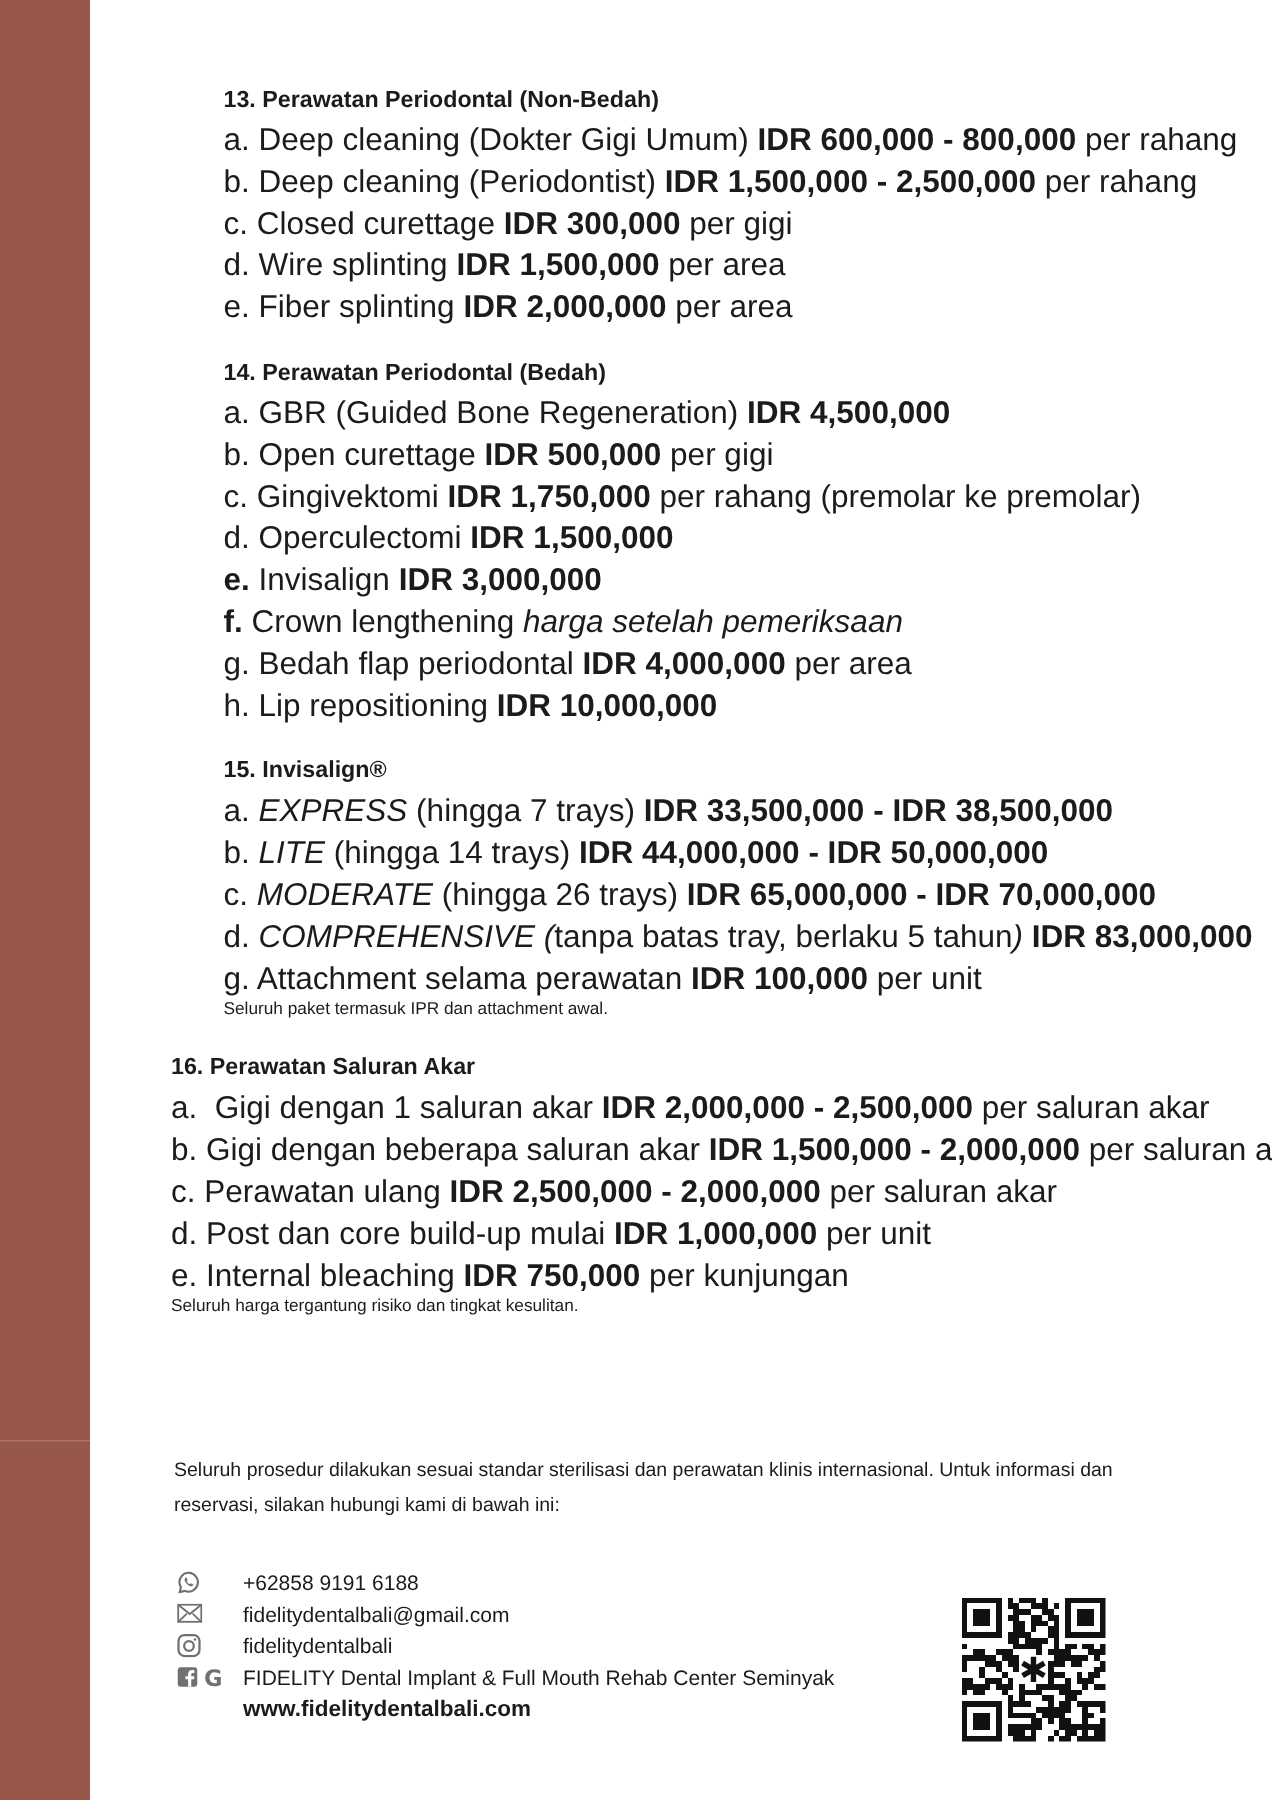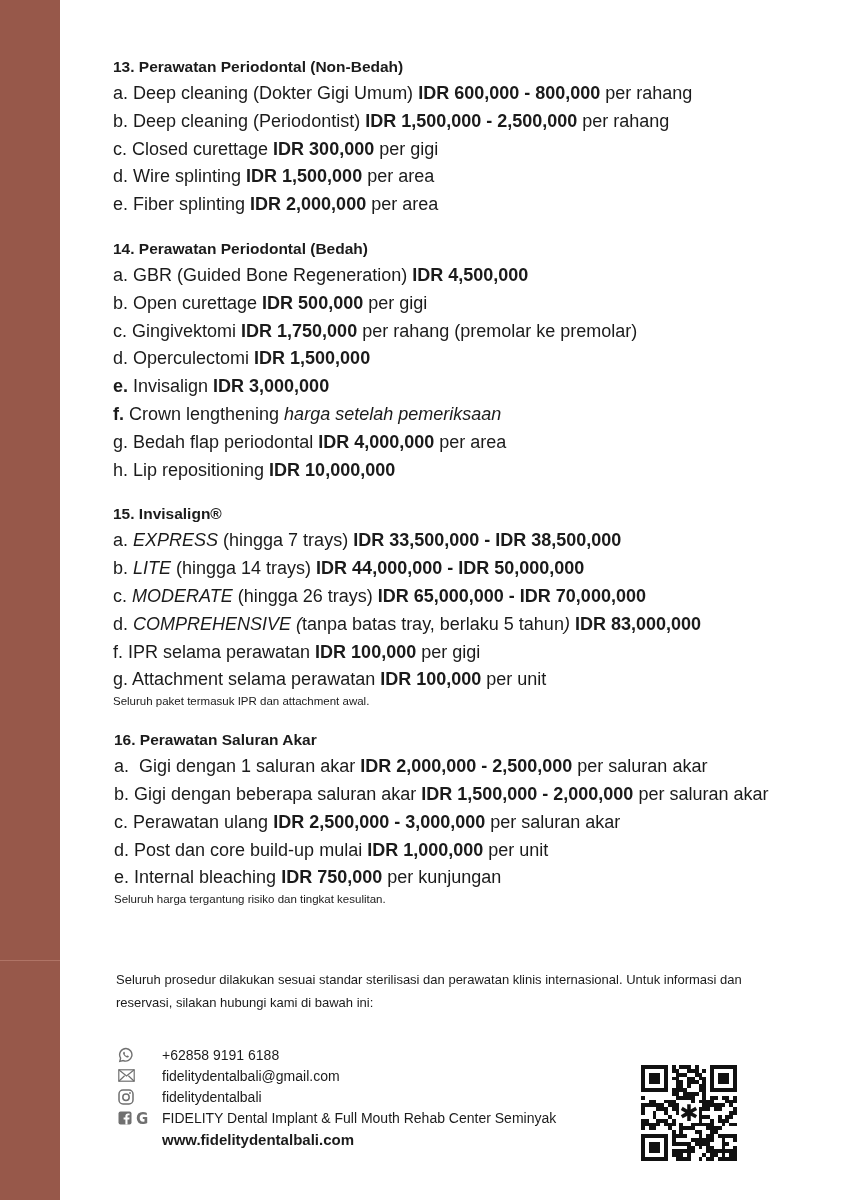--- a/index.html
+++ b/index.html
@@ -1,23 +1,23 @@
 <!DOCTYPE html>
 <html><head>
 <meta charset="utf-8">
 <style>
   html, body { margin:0; padding:0; }
   body { width:848px; height:1200px; background:#ffffff; position:relative; overflow:hidden;
          font-family:"Liberation Sans", "DejaVu Sans", sans-serif; color:#1b1b1b; }
   .sidebar { position:absolute; left:0; top:0; width:60px; height:1200px; background:#97584a; }
   .sidebar .rule { position:absolute; left:0; top:960px; width:60px; height:1px; background:#b07466; }
   .content { position:absolute; left:113px; top:56px; width:700px; }
-  .section { margin-bottom:19px; }
+  .section { margin-bottom:19px;margin-left:36px; }
   .section h2 { margin:0; font-size:15.5px; font-weight:bold; line-height:22px; height:24px; }
-  .item { font-size:18px; line-height:27.8px; white-space:nowrap; }
+  .item { font-size:21px; line-height:27.8px; white-space:nowrap; }
   .item b { font-weight:bold; }
   .item i { font-style:italic; }
   .note { font-size:11.5px; line-height:18px; color:#1b1b1b; margin-top:-2px; }
   #sec16 { margin-left:1px; }
   .closing { position:absolute; left:116px; top:968px; width:660px; font-size:13px; line-height:23px; }
   .contacts { position:absolute; left:118px; top:1024px; width:520px;margin-top:20px; }
   .crow { display:flex; align-items:center; height:21px; font-size:14px; }
   .cicon { width:44px; display:flex; align-items:center; color:#707070; }
   .cicon svg { display:block; }
   .ctext { color:#1b1b1b; }
@@ -53,30 +53,29 @@
     <div class="item"><span>g. </span><span>Bedah flap periodontal </span><b>IDR 4,000,000</b><span> per area</span></div>
     <div class="item"><span>h. </span><span>Lip repositioning </span><b>IDR 10,000,000</b><span></span></div>
   </div>
 
   <div class="section">
     <h2>15. Invisalign®</h2>
     <div class="item"><span>a. </span><i>EXPRESS</i><span> (hingga 7 trays) </span><b>IDR 33,500,000 - IDR 38,500,000</b></div>
     <div class="item"><span>b. </span><i>LITE</i><span> (hingga 14 trays) </span><b>IDR 44,000,000 - IDR 50,000,000</b></div>
     <div class="item"><span>c. </span><i>MODERATE</i><span> (hingga 26 trays) </span><b>IDR 65,000,000 - IDR 70,000,000</b></div>
     <div class="item"><span>d. </span><i>COMPREHENSIVE (</i><span>tanpa batas tray, berlaku 5 tahun</span><i>) </i><b>IDR 83,000,000</b></div>
-    <div class="item"><span>f. </span><span>IPR selama perawatan </span><b>IDR 100,000</b><span> per gigi</span></div>
     <div class="item"><span>g. </span><span>Attachment selama perawatan </span><b>IDR 100,000</b><span> per unit</span></div>
     <div class="note">Seluruh paket termasuk IPR dan attachment awal.</div>
   </div>
 
   <div class="section" id="sec16">
     <h2>16. Perawatan Saluran Akar</h2>
     <div class="item"><span style="white-space:pre">a.  </span><span>Gigi dengan 1 saluran akar </span><b>IDR 2,000,000 - 2,500,000</b><span> per saluran akar</span></div>
     <div class="item"><span>b. </span><span>Gigi dengan beberapa saluran akar </span><b>IDR 1,500,000 - 2,000,000</b><span> per saluran akar</span></div>
-    <div class="item"><span>c. </span><span>Perawatan ulang </span><b>IDR 2,500,000 - 3,000,000</b><span> per saluran akar</span></div>
+    <div class="item"><span>c. </span><span>Perawatan ulang </span><b>IDR 2,500,000 - 2,000,000</b><span> per saluran akar</span></div>
     <div class="item"><span>d. </span><span>Post dan core build-up mulai </span><b>IDR 1,000,000</b><span> per unit</span></div>
     <div class="item"><span>e. </span><span>Internal bleaching </span><b>IDR 750,000</b><span> per kunjungan</span></div>
     <div class="note">Seluruh harga tergantung risiko dan tingkat kesulitan.</div>
   </div>
 </div>
 
 <div class="closing">Seluruh prosedur dilakukan sesuai standar sterilisasi dan perawatan klinis internasional. Untuk informasi dan reservasi, silakan hubungi kami di bawah ini:</div>
 
 <div class="contacts">
   <div class="crow">

